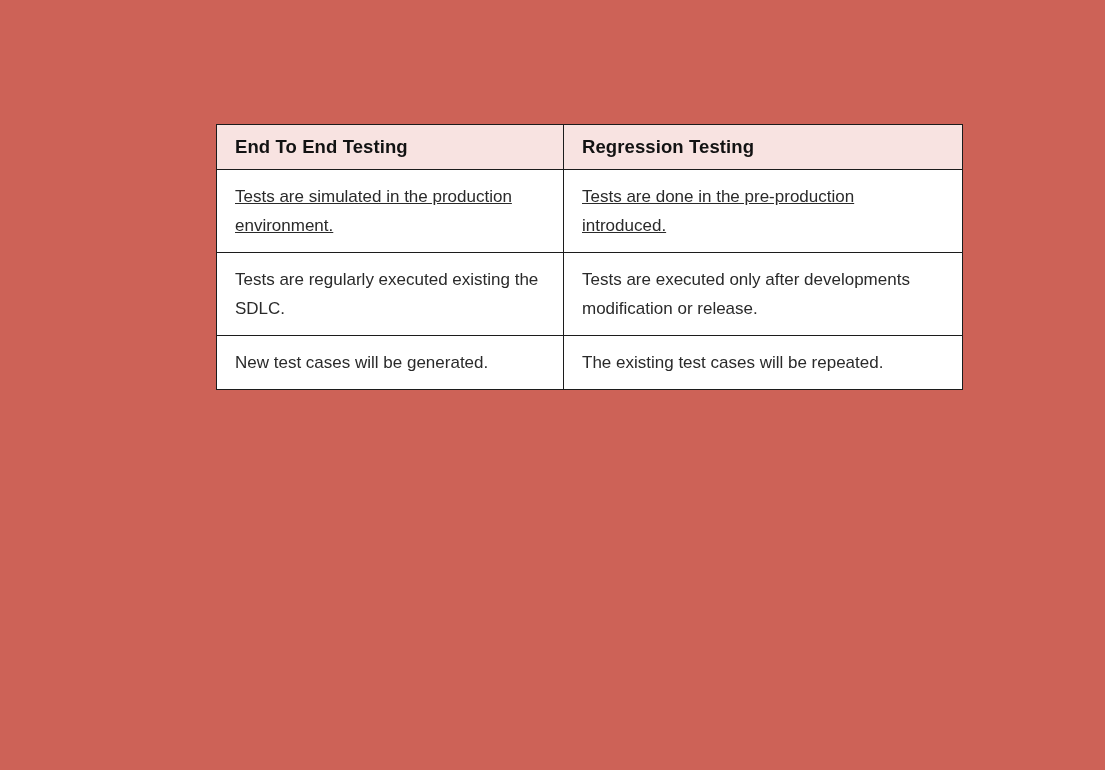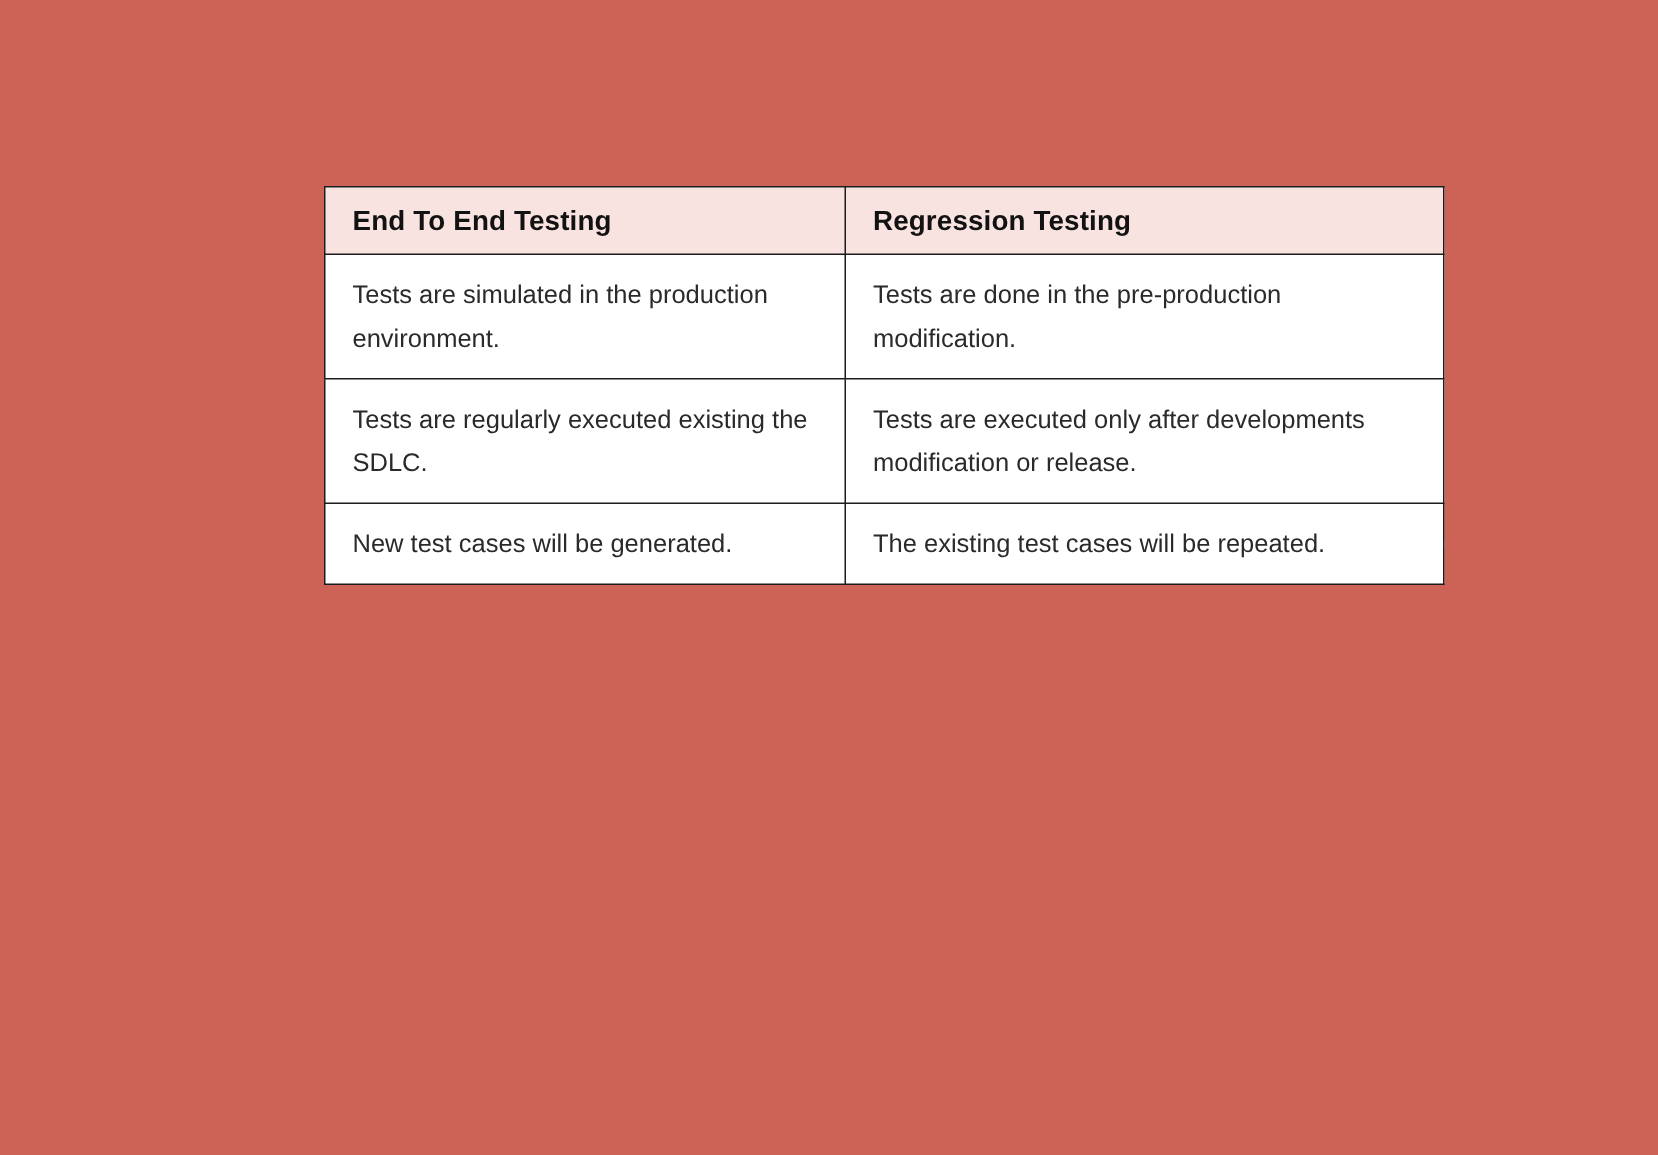--- a/index.html
+++ b/index.html
@@ -55,43 +55,43 @@
     background: var(--cell-bg);
     color: var(--text-color);
     font-size: 17px;
     line-height: 29px;
     font-weight: 400;
     vertical-align: middle;
   }
   tr.r1 td { height: 138px; }
   tr.r2 td { height: 90px; }
   tr.r3 td { height: 108px; }
-  tr.r4 td { height: 80px; }
+  tr.r4 td { height: 80px; text-decoration: underline; }
   tr.r5 td { height: 80px; }
-  tr.r6 td { height: 52px; border-radius: 27px; }
+  tr.r6 td { height: 52px; }
 </style>
 </head>
 <body>
 
 <div class="canvas">
   <table class="compare">
     <colgroup>
         <col class="c1">
         <col class="c2">
       </colgroup>
     <thead>
       <tr>
         <th>End To End Testing</th>
         <th>Regression Testing</th>
       </tr>
     </thead>
     <tbody>
       <tr class="r4">
         <td>Tests are simulated in the production environment.</td>
-        <td>Tests are done in the pre-production modification.</td>
+        <td>Tests are done in the pre-production introduced.</td>
       </tr>
       <tr class="r5">
         <td>Tests are regularly executed existing the SDLC.</td>
         <td>Tests are executed only after developments modification or release.</td>
       </tr>
       <tr class="r6">
         <td>New test cases will be generated.</td>
         <td>The existing test cases will be repeated.</td>
       </tr>
     </tbody>

